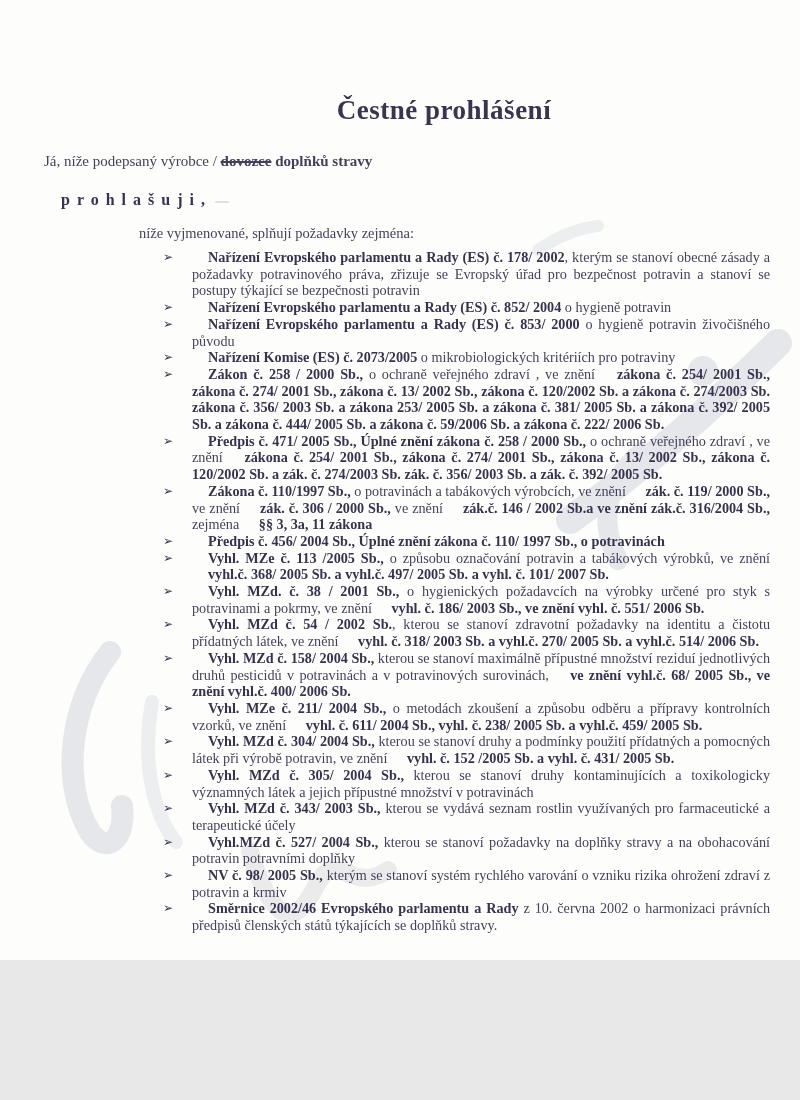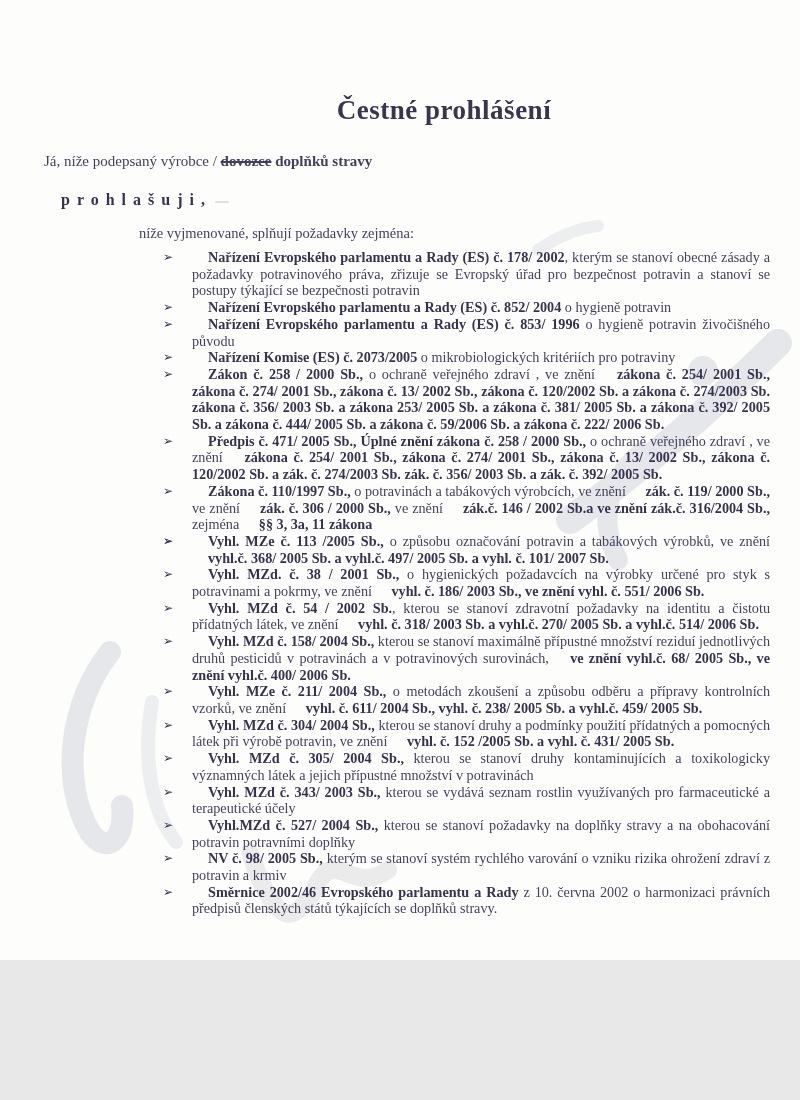--- a/index.html
+++ b/index.html
@@ -76,26 +76,26 @@
     <p class="center-line subject-line"><span>Já, níže podepsaný výrobce / </span><span class="struck">dovozce</span><span class="post"> doplňků stravy</span></p>
 
     <p class="center-line declare">p r o h l a š u j i ,</p>
 
 
     <p class="intro">níže vyjmenované, splňují požadavky zejména:</p>
 
     <ol class="reg-list">
         <li class="reg-item"><span class="bullet">➢</span><span class="item-text"><span class="seg bold">Nařízení Evropského parlamentu a Rady (ES) č. 178/ 2002</span><span class="seg">, kterým se stanoví obecné zásady a požadavky potravinového práva, zřizuje se Evropský úřad pro bezpečnost potravin a stanoví se postupy týkající se bezpečnosti potravin</span></span></li>
         <li class="reg-item"><span class="bullet">➢</span><span class="item-text"><span class="seg bold">Nařízení Evropského parlamentu a Rady (ES) č. 852/ 2004</span><span class="seg"> o hygieně potravin</span></span></li>
-        <li class="reg-item"><span class="bullet">➢</span><span class="item-text"><span class="seg bold">Nařízení Evropského parlamentu a Rady (ES) č. 853/ 1996</span><span class="seg"> o hygieně potravin živočišného původu</span></span></li>
+        <li class="reg-item"><span class="bullet">➢</span><span class="item-text"><span class="seg bold">Nařízení Evropského parlamentu a Rady (ES) č. 853/ 2000</span><span class="seg"> o hygieně potravin živočišného původu</span></span></li>
         <li class="reg-item"><span class="bullet">➢</span><span class="item-text"><span class="seg bold">Nařízení Komise (ES) č. 2073/2005</span><span class="seg"> o mikrobiologických kritériích pro potraviny</span></span></li>
         <li class="reg-item"><span class="bullet">➢</span><span class="item-text"><span class="seg bold">Zákon č. 258 / 2000 Sb.,</span><span class="seg"> o ochraně veřejného zdraví , ve znění </span><span class="seg bold">zákona č. 254/ 2001 Sb., zákona č. 274/ 2001 Sb., zákona č. 13/ 2002 Sb., zákona č. 120/2002 Sb. a zákona č. 274/2003 Sb.  zákona č. 356/ 2003 Sb. a zákona 253/ 2005 Sb. a zákona č. 381/ 2005 Sb. a zákona č. 392/ 2005 Sb. a zákona č. 444/ 2005 Sb. a zákona č. 59/2006 Sb. a zákona č. 222/ 2006 Sb.</span></span></li>
         <li class="reg-item"><span class="bullet">➢</span><span class="item-text"><span class="seg bold">Předpis č. 471/ 2005 Sb., Úplné znění zákona č. 258 / 2000 Sb.,</span><span class="seg"> o ochraně veřejného zdraví , ve znění </span><span class="seg bold">zákona č. 254/ 2001 Sb., zákona č. 274/ 2001 Sb., zákona č. 13/ 2002 Sb., zákona č. 120/2002 Sb. a zák. č. 274/2003 Sb.  zák. č. 356/ 2003 Sb. a zák. č. 392/ 2005 Sb.</span></span></li>
         <li class="reg-item"><span class="bullet">➢</span><span class="item-text"><span class="seg bold">Zákona č. 110/1997 Sb.,</span><span class="seg"> o potravinách a tabákových výrobcích, ve znění </span><span class="seg bold">zák. č. 119/ 2000 Sb.,</span><span class="seg"> ve znění </span><span class="seg bold">zák. č. 306 / 2000 Sb.,</span><span class="seg"> ve znění </span><span class="seg bold">zák.č. 146 / 2002 Sb.a ve znění zák.č. 316/2004 Sb.,</span><span class="seg"> zejména </span><span class="seg bold">§§ 3, 3a, 11 zákona</span></span></li>
-        <li class="reg-item"><span class="bullet">➢</span></li>
+        <li class="reg-item"><span class="bullet">➢</span><span class="item-text"><span class="seg bold">Předpis č. 456/ 2004 Sb., Úplné znění zákona č. 110/ 1997 Sb., o potravinách</span></span></li>
         <li class="reg-item"><span class="bullet">➢</span><span class="item-text"><span class="seg bold">Vyhl. MZe č. 113 /2005 Sb.,</span><span class="seg"> o způsobu označování potravin a tabákových výrobků, ve znění </span><span class="seg bold">vyhl.č. 368/ 2005 Sb. a vyhl.č. 497/ 2005 Sb. a vyhl. č. 101/ 2007 Sb.</span></span></li>
         <li class="reg-item"><span class="bullet">➢</span><span class="item-text"><span class="seg bold">Vyhl. MZd. č. 38 / 2001 Sb.,</span><span class="seg"> o hygienických požadavcích na výrobky určené pro styk s potravinami a pokrmy, ve znění </span><span class="seg bold">vyhl. č. 186/ 2003 Sb., ve znění vyhl. č. 551/ 2006 Sb.</span></span></li>
         <li class="reg-item"><span class="bullet">➢</span><span class="item-text"><span class="seg bold">Vyhl. MZd č. 54 / 2002 Sb.</span><span class="seg">, kterou se stanoví zdravotní požadavky na identitu a čistotu přídatných látek, ve znění </span><span class="seg bold">vyhl. č. 318/ 2003 Sb. a vyhl.č. 270/ 2005 Sb. a vyhl.č. 514/ 2006 Sb.</span></span></li>
         <li class="reg-item"><span class="bullet">➢</span><span class="item-text"><span class="seg bold">Vyhl. MZd č. 158/ 2004 Sb.,</span><span class="seg"> kterou se stanoví maximálně přípustné množství reziduí jednotlivých druhů pesticidů v potravinách a v potravinových surovinách, </span><span class="seg bold">ve znění vyhl.č. 68/ 2005 Sb., ve znění vyhl.č. 400/ 2006 Sb.</span></span></li>
         <li class="reg-item"><span class="bullet">➢</span><span class="item-text"><span class="seg bold">Vyhl. MZe č. 211/ 2004 Sb.,</span><span class="seg"> o metodách zkoušení a způsobu odběru a přípravy kontrolních vzorků, ve znění </span><span class="seg bold">vyhl. č. 611/ 2004 Sb., vyhl. č. 238/ 2005 Sb. a vyhl.č. 459/ 2005 Sb.</span></span></li>
         <li class="reg-item"><span class="bullet">➢</span><span class="item-text"><span class="seg bold">Vyhl. MZd č. 304/ 2004 Sb.,</span><span class="seg"> kterou se stanoví druhy a podmínky použití přídatných a pomocných látek při výrobě potravin, ve znění </span><span class="seg bold">vyhl. č. 152 /2005 Sb. a vyhl. č. 431/ 2005 Sb.</span></span></li>
         <li class="reg-item"><span class="bullet">➢</span><span class="item-text"><span class="seg bold">Vyhl. MZd č. 305/ 2004 Sb.,</span><span class="seg"> kterou se stanoví druhy kontaminujících a toxikologicky významných látek a jejich přípustné množství v potravinách</span></span></li>
         <li class="reg-item"><span class="bullet">➢</span><span class="item-text"><span class="seg bold">Vyhl. MZd č. 343/ 2003 Sb.,</span><span class="seg"> kterou se vydává seznam rostlin využívaných pro farmaceutické a terapeutické účely</span></span></li>
         <li class="reg-item"><span class="bullet">➢</span><span class="item-text"><span class="seg bold">Vyhl.MZd č. 527/ 2004 Sb.,</span><span class="seg"> kterou se stanoví požadavky na doplňky stravy a na obohacování potravin potravními doplňky</span></span></li>
         <li class="reg-item"><span class="bullet">➢</span><span class="item-text"><span class="seg bold">NV č. 98/ 2005 Sb.,</span><span class="seg"> kterým se stanoví systém rychlého varování o vzniku rizika ohrožení zdraví z potravin a krmiv</span></span></li>

